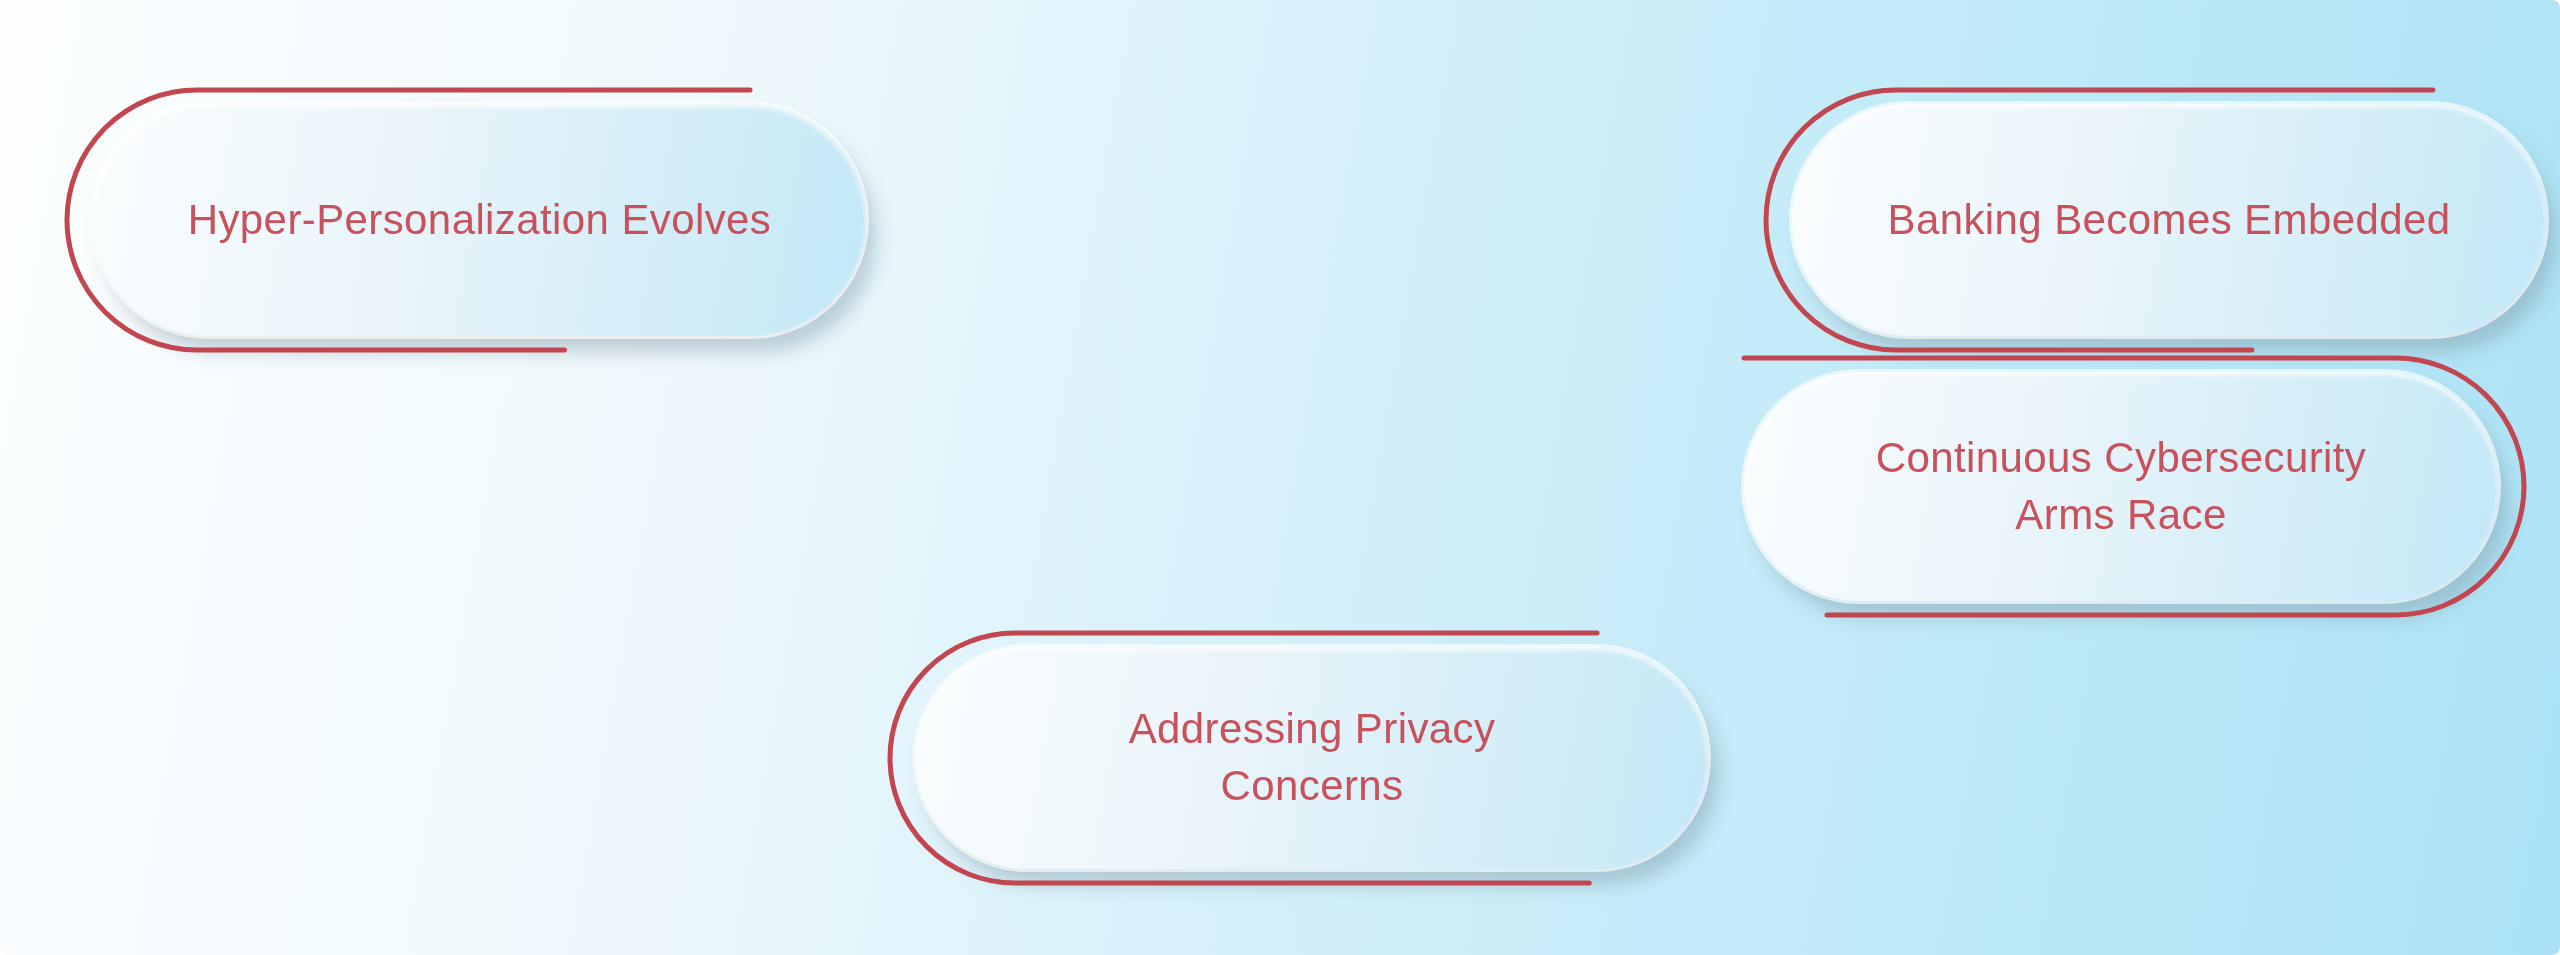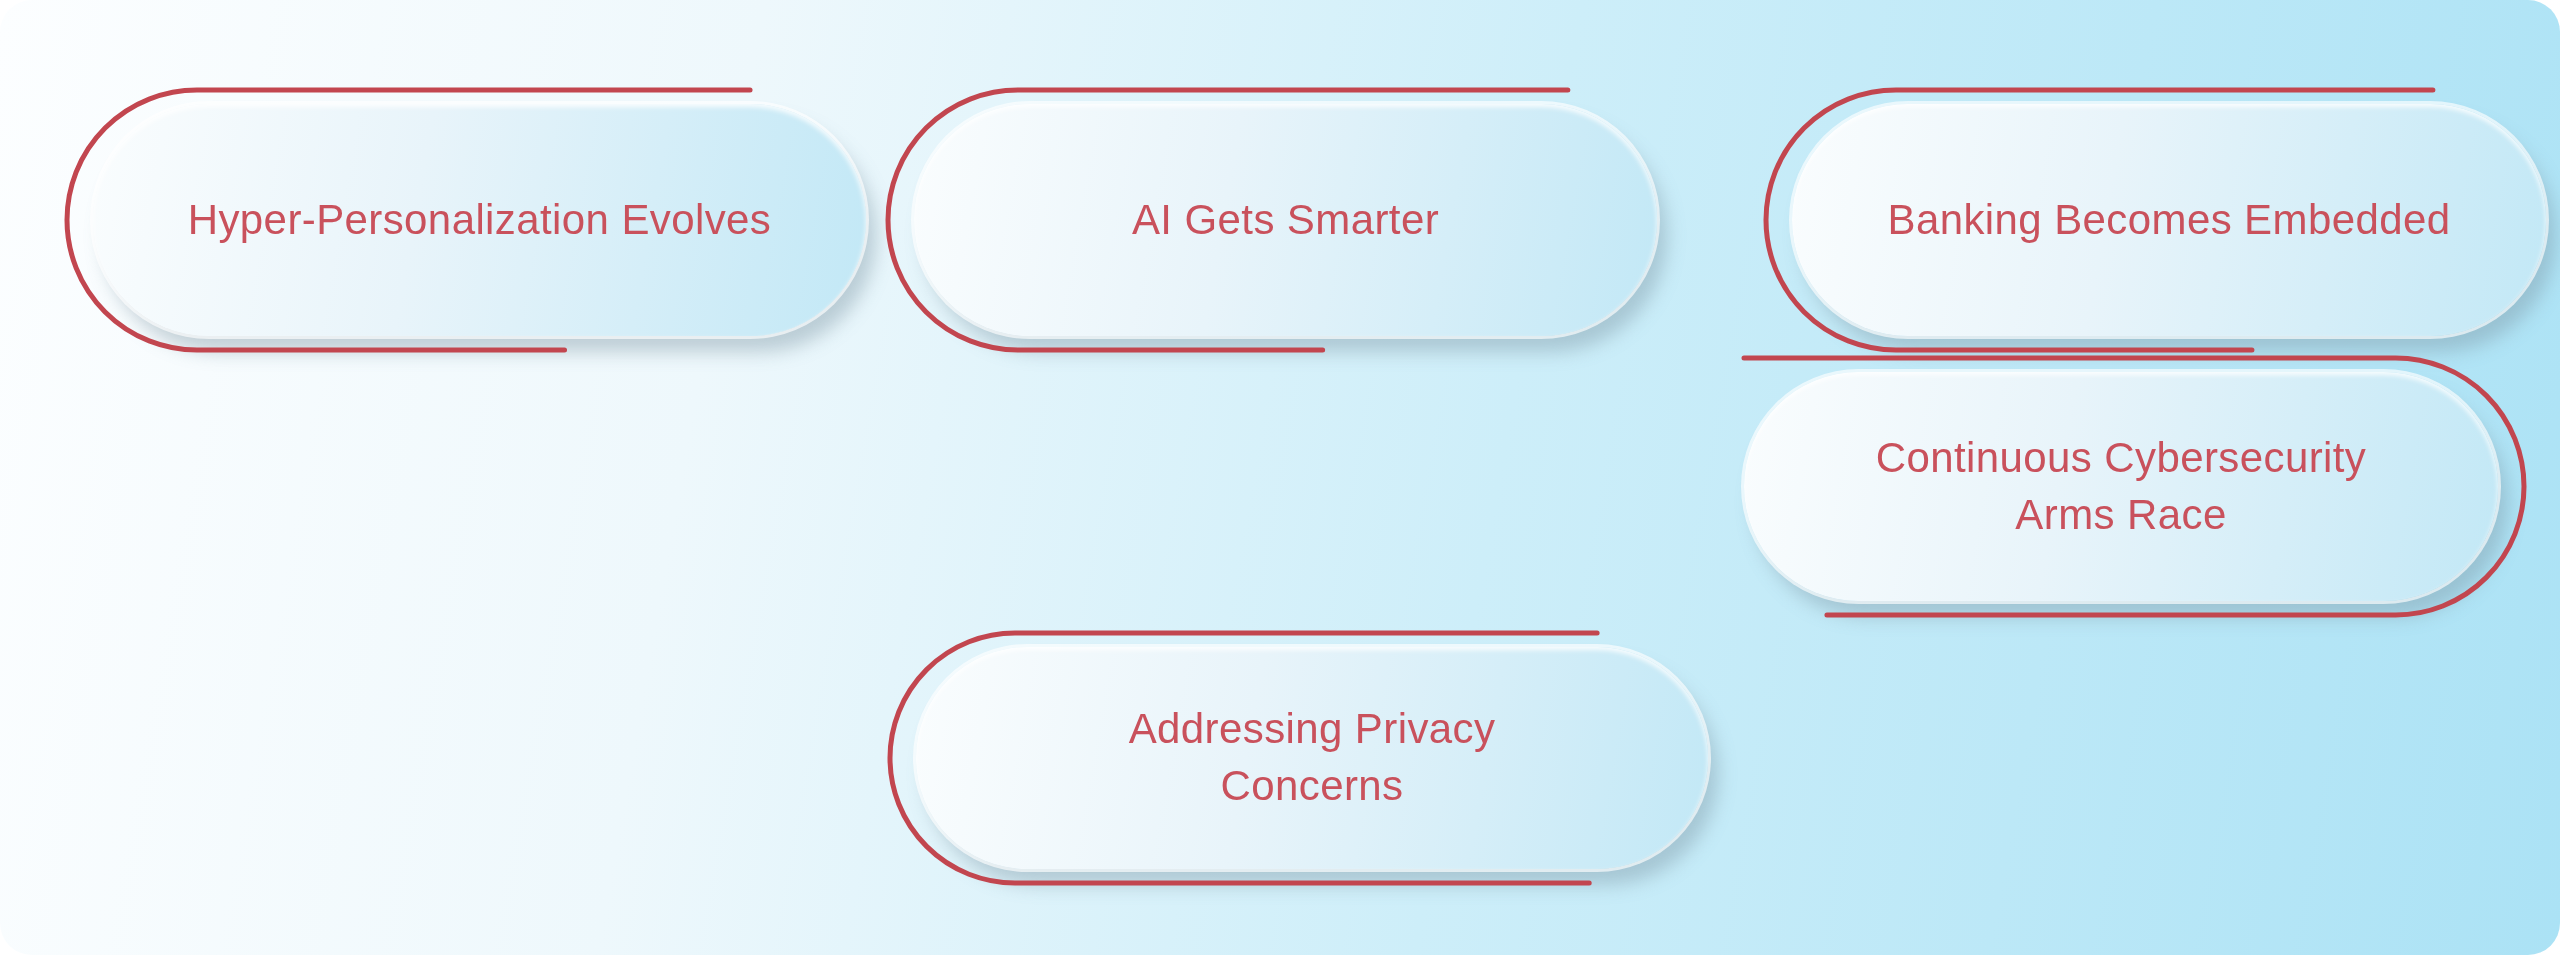--- a/index.html
+++ b/index.html
@@ -5,21 +5,21 @@
   html, body {
     margin: 0;
     padding: 0;
     background: #ffffff;
     font-family: "Liberation Sans", "DejaVu Sans", sans-serif;
   }
   #canvas {
     position: relative;
     width: 2560px;
     height: 955px;
-    border-radius: 32px;
+    border-radius: 8px;
     overflow: hidden;
     background: linear-gradient(100deg, #fcfeff 0%, #eef8fc 28%, #cdeef9 58%, #abe2f5 100%);
   }
   .card {
     position: absolute;
   }
   .outline-svg {
     position: absolute;
     left: -46px;
     top: -46px;
@@ -64,28 +64,20 @@
 
   <div class="card" style="left:93px; top:104px; width:773px; height:232px;">
     <svg class="outline-svg" width="865" height="324" viewBox="0 0 865 324">
         <path d="M 703.05 32 L 150 32 A 130 130 0 0 0 150 292 L 517.53 292" fill="none" stroke="#c2464f" stroke-width="5" stroke-linecap="round"></path>
       </svg>
     <div class="pill">
       <span class="pill-label">Hyper-Personalization Evolves</span>
     </div>
   </div>
 
-  <div class="card" style="left:914px; top:104px; width:743px; height:232px;">
-    <svg class="outline-svg" width="835" height="324" viewBox="0 0 835 324">
-        <path d="M 699.84 32 L 150 32 A 130 130 0 0 0 150 292 L 454.65000000000003 292" fill="none" stroke="#c2464f" stroke-width="5" stroke-linecap="round"></path>
-      </svg>
-    <div class="pill">
-      <span class="pill-label">AI Gets Smarter</span>
-    </div>
-  </div>
 
   <div class="card" style="left:1792px; top:104px; width:754px; height:232px;">
     <svg class="outline-svg" width="846" height="324" viewBox="0 0 846 324">
         <path d="M 686.9 32 L 150 32 A 130 130 0 0 0 150 292 L 505.94 292" fill="none" stroke="#c2464f" stroke-width="5" stroke-linecap="round"></path>
       </svg>
     <div class="pill">
       <span class="pill-label">Banking Becomes Embedded</span>
     </div>
   </div>
 

